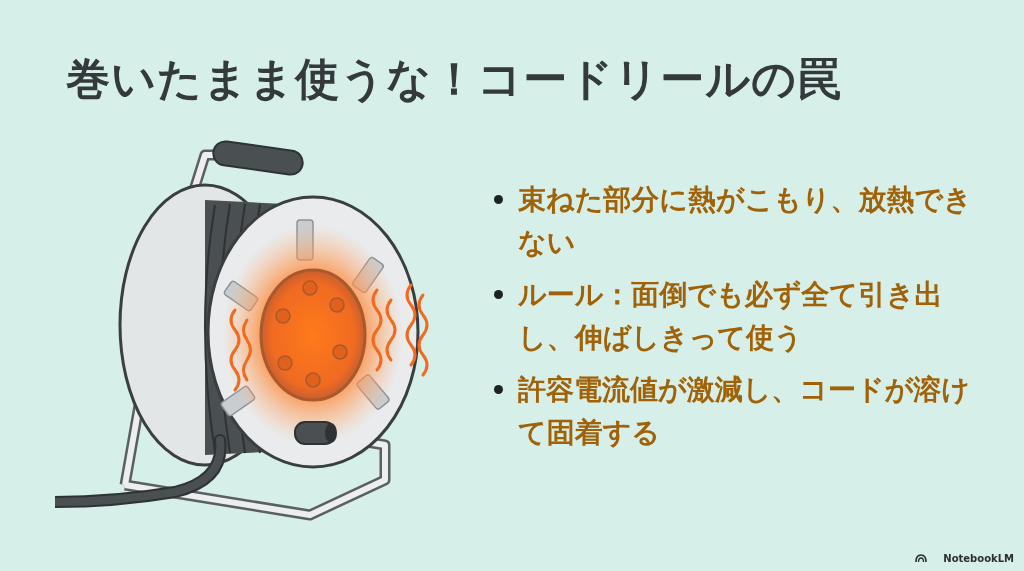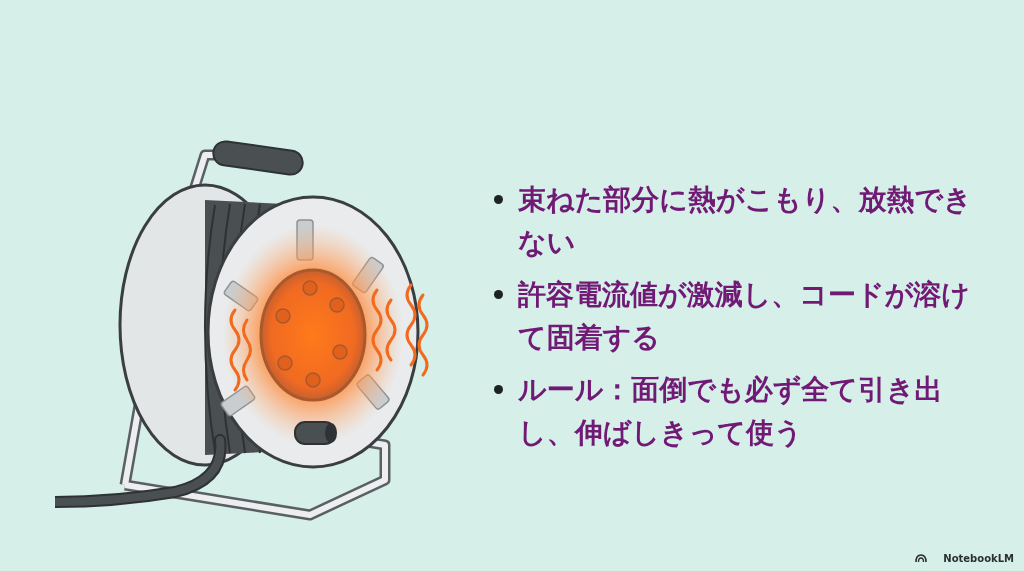--- a/index.html
+++ b/index.html
@@ -15,39 +15,40 @@
       font-size: 44px; font-weight: bold; color: #343a3c;
       letter-spacing: 1px; white-space: nowrap;
     }
     .illustration { position: absolute; left: 55px; top: 140px; width: 410px; height: 385px; }
     .bullets {
       position: absolute; left: 492px; top: 178px; width: 500px;
       list-style: none; margin: 0; padding: 0;
     }
     .bullet {
       position: relative; padding-left: 26px;
-      font-size: 28px; font-weight: bold; color: #701a75;
+      font-size: 28px; font-weight: bold; color: #a16207;
       line-height: 43px; margin-bottom: 9px;
     }
     .bullet-dot {
       position: absolute; left: 2px; top: 17px;
       width: 9px; height: 9px; border-radius: 50%; background: #1f2223;
     }
     .brand {
       position: absolute; right: 10px; bottom: 7px;
       display: flex; align-items: center; gap: 16px;
       font-size: 10px; font-weight: bold; color: #2b2f31;
     }
     .brand-icon { width: 12px; height: 9px; }
   </style>
 </head>
 <body>
 
 <div class="slide">
 
+  <div class="title">巻いたまま使うな！コードリールの罠</div>
 
   <svg class="illustration" viewBox="0 0 410 385">
     <defs>
       <radialGradient id="glow" cx="50%" cy="50%" r="50%">
         <stop offset="0%" stop-color="#ff7a1e" stop-opacity="1"></stop>
         <stop offset="55%" stop-color="#ff8a3a" stop-opacity="0.85"></stop>
         <stop offset="100%" stop-color="#ffb27a" stop-opacity="0"></stop>
       </radialGradient>
       <radialGradient id="hub" cx="50%" cy="50%" r="50%">
         <stop offset="0%" stop-color="#ff7a1a"></stop>
@@ -113,25 +114,25 @@
     </g>
   </svg>
 
   <ul class="bullets">
     <li class="bullet">
       <span class="bullet-dot"></span>
       <span>束ねた部分に熱がこもり、放熱できない</span>
     </li>
     <li class="bullet">
       <span class="bullet-dot"></span>
-      <span>許容電流値が激減し、コードが溶けて固着する</span>
+      <span>ルール：面倒でも必ず全て引き出し、伸ばしきって使う</span>
     </li>
     <li class="bullet">
       <span class="bullet-dot"></span>
-      <span>ルール：面倒でも必ず全て引き出し、伸ばしきって使う</span>
+      <span>許容電流値が激減し、コードが溶けて固着する</span>
     </li>
   </ul>
 
   <div class="brand">
     <svg class="brand-icon" viewBox="0 0 12 9">
       <path d="M1 8 Q1 1 6 1 Q11 1 11 8" fill="none" stroke="#2b2f31" stroke-width="1.6"></path>
       <path d="M3.5 8 Q3.5 4 6 4 Q8.5 4 8.5 8" fill="none" stroke="#2b2f31" stroke-width="1.4"></path>
     </svg>
     <span>NotebookLM</span>
   </div>

